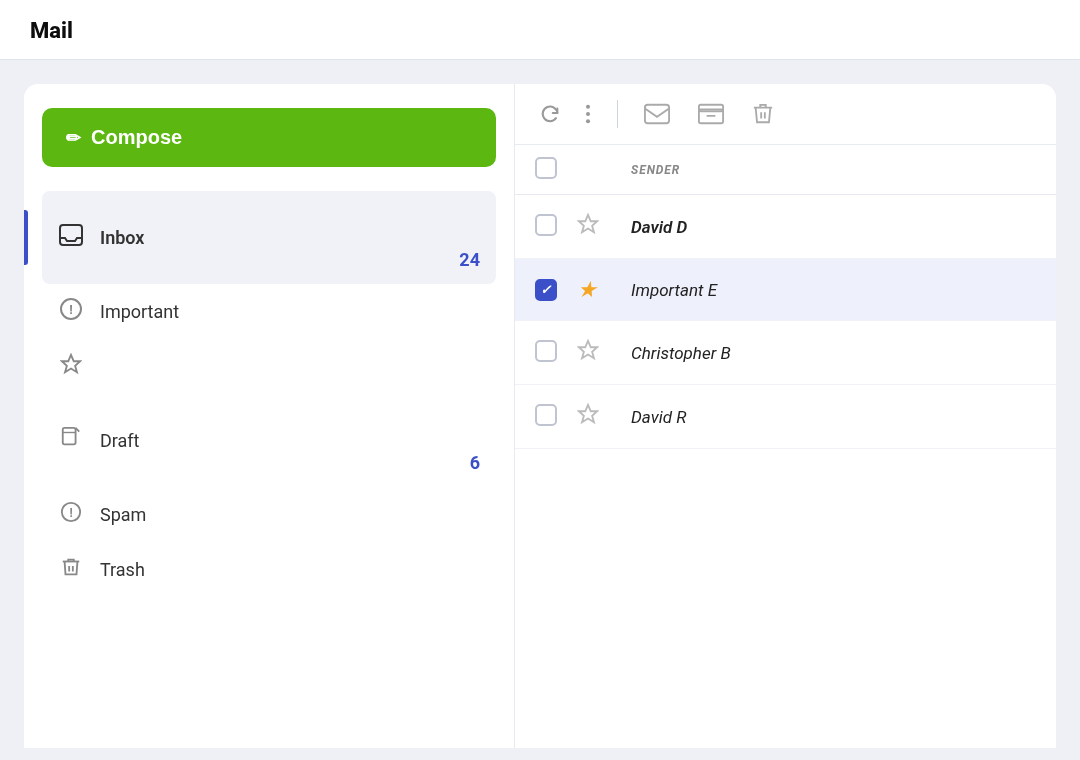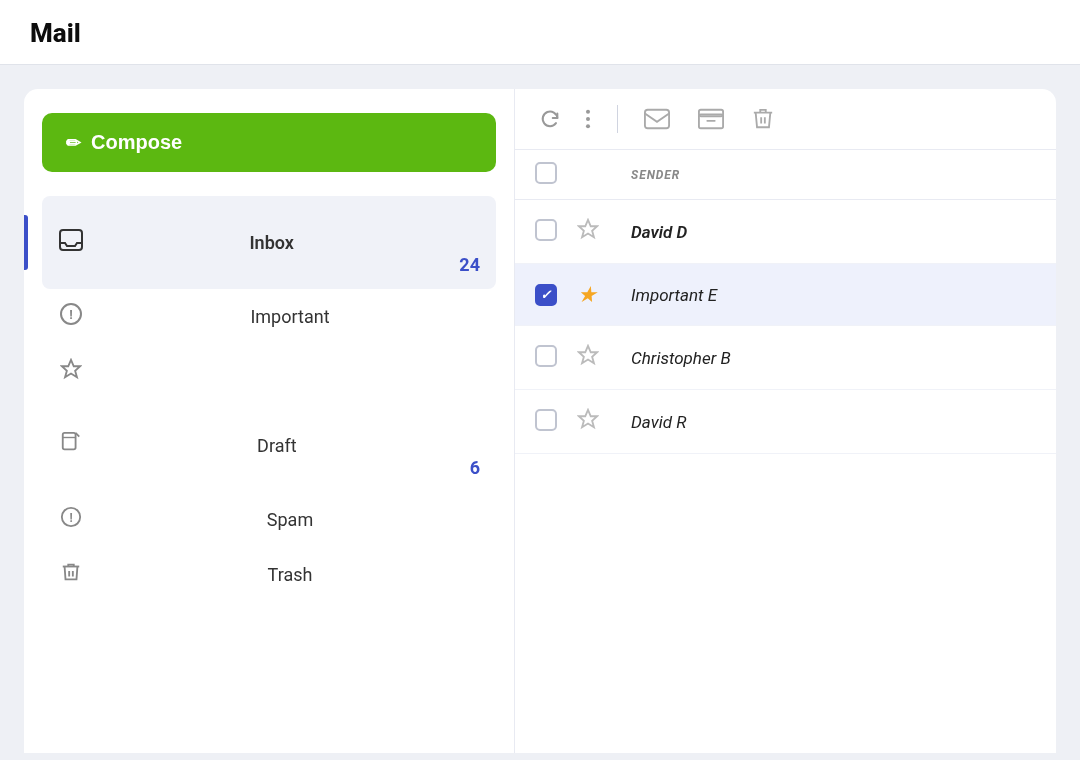--- a/index.html
+++ b/index.html
@@ -11,21 +11,21 @@
       min-height: 760px;
     }
 
     .app-header {
       background: #fff;
       padding: 18px 30px 16px;
       border-bottom: 1px solid #e0e3ea;
     }
 
     .app-title {
-      font-size: 26px;
+      font-size: 22px;
       font-weight: 800;
       color: #0d0d0d;
     }
 
     .app-body {
       display: flex;
       padding: 24px 24px 0;
       gap: 0;
       height: calc(760px - 72px);
     }
@@ -88,21 +88,20 @@
       top: 50%;
       transform: translateY(-50%);
       width: 4px;
       height: 60%;
       background: #3b4fc8;
       border-radius: 0 3px 3px 0;
     }
 
     .nav-item .nav-label {
       flex: 1;
-      text-align: center;
     }
 
     .nav-item .nav-count {
       color: #3b4fc8;
       font-weight: 700;
       font-size: 18px;
       margin-top: 44px;
     }
 
     .nav-icon {

